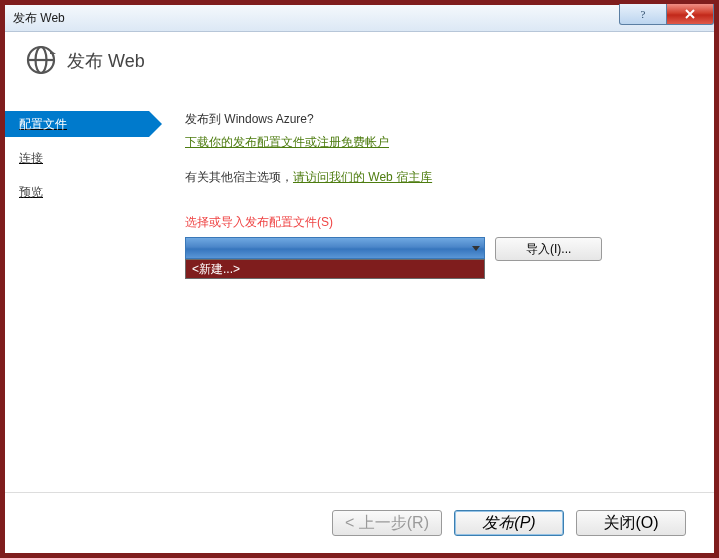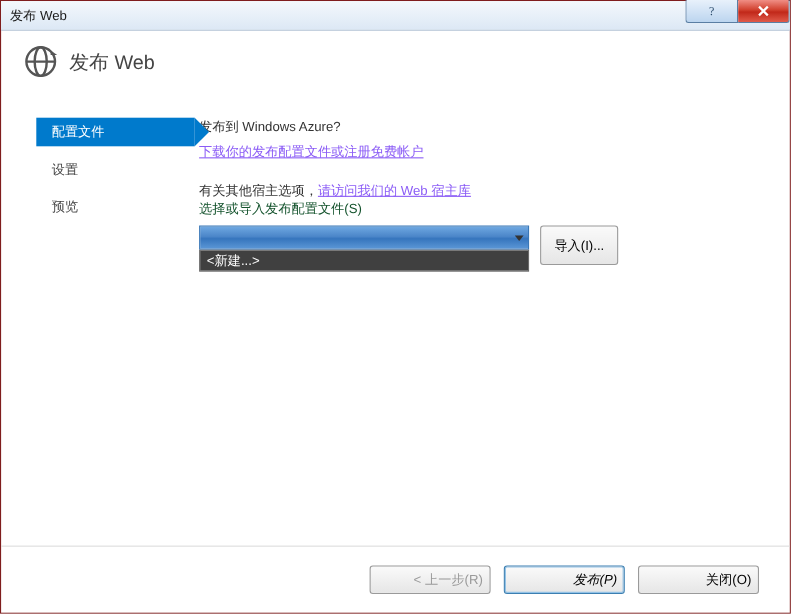--- a/index.html
+++ b/index.html
@@ -1,52 +1,52 @@
 <!DOCTYPE html>
 <html><head>
 <meta charset="utf-8">
 <style>
   html,body{margin:0;padding:0;font-family:"Microsoft YaHei","Segoe UI",Tahoma,sans-serif;font-size:12px;color:#000;background:#ccc;}
-  .window{width:719px;height:558px;background:#fff;position:relative;box-sizing:border-box;border:1px solid #7f1d1d;}
+  .window{width:719px;height:558px;background:#fff;position:relative;box-sizing:border-box;border:5px solid #7f1d1d;}
   
   .titlebar{height:26px;background:linear-gradient(#f4f8fc,#dce8f5);border-bottom:1px solid #b7c6d8;display:flex;align-items:center;justify-content:space-between;padding-left:8px;}
   .titlebar .title{color:#1a1a1a;}
   .titlebar .buttons{display:flex;height:100%;}
   .titlebar .btn{width:46px;height:20px;border:1px solid #5a7ea3;border-top:none;display:flex;align-items:center;justify-content:center;margin-top:-1px;}
   .titlebar .btn.help{background:linear-gradient(#e8f1fb,#bcd5ef);border-radius:0 0 0 3px;}
   .titlebar .btn.close{background:linear-gradient(#f08e85,#d1402e 45%,#c1281a 55%,#e05a4a);border-radius:0 0 3px 0;border-left:none;}
   .titlebar .btn svg{display:block;}
   
   .header{height:58px;display:flex;align-items:center;padding:0 20px;}
   .header .globe{margin-right:10px;}
   .header h1{font-size:18px;font-weight:normal;color:#444;margin:0;}
   
   .body{display:flex;position:absolute;top:84px;bottom:60px;left:0;right:0;}
   
-  .sidebar{width:180px;padding-top:22px;padding-left:32px;box-sizing:border-box;}
+  .sidebar{width:180px;padding-top:22px;box-sizing:border-box;text-decoration:underline;}
   .nav-item{height:26px;line-height:26px;padding-left:14px;color:#444;margin-bottom:8px;cursor:pointer;position:relative;}
   .nav-item.active{background:#007acc;color:#fff;width:130px;}
   .nav-item.active:after{content:"";position:absolute;right:-13px;top:0;border-top:13px solid transparent;border-bottom:13px solid transparent;border-left:13px solid #007acc;}
   
   .main{flex:1;padding-top:22px;padding-right:40px;}
   .main .heading{color:#333;margin-bottom:6px;}
-  .link{color:#8b5cf6;text-decoration:underline;cursor:pointer;text-align:right;}
+  .link{color:#4d7c0f;text-decoration:underline;cursor:pointer;text-align:right;}
   .row1{margin-bottom:18px;}
-  .row2{color:#333;}
-  .row3{margin-bottom:6px;color:#14532d;}
+  .row2{margin-bottom:28px;color:#333;}
+  .row3{margin-bottom:6px;color:#ef4444;}
   .combo-row{display:flex;align-items:flex-start;}
   .combo{width:300px;position:relative;}
   .combo-box{height:22px;border:1px solid #3a78b8;background:linear-gradient(#6fa8e1,#4b86c9 45%,#3675bd 55%,#5a96d6);display:flex;align-items:center;justify-content:flex-end;padding:0 4px;box-sizing:border-box;cursor:pointer;}
   .combo-box .chev{border-top:5px solid #333;border-left:4px solid transparent;border-right:4px solid transparent;}
   .combo-list{position:absolute;top:22px;left:0;right:0;border:1px solid #6a6a6a;background:#fff;}
-  .combo-list .opt{height:18px;line-height:18px;padding:0 6px;background:#404040;color:#fff;cursor:pointer;}
-  .import-btn{margin-left:10px;height:36px;padding:0 12px;border:1px solid #9a9a9a;border-radius:3px;background:linear-gradient(#fafafa,#e6e6e6);cursor:pointer;font-family:inherit;font-size:12px;}
+  .combo-list .opt{height:18px;line-height:18px;padding:0 6px;background:#7f1d1d;color:#fff;cursor:pointer;}
+  .import-btn{margin-left:10px;height:24px;padding:0 30px;border:1px solid #9a9a9a;border-radius:3px;background:linear-gradient(#fafafa,#e6e6e6);cursor:pointer;font-family:inherit;font-size:12px;}
   
   .footer{position:absolute;bottom:0;left:0;right:0;height:60px;border-top:1px solid #ddd;display:flex;align-items:center;justify-content:flex-end;padding-right:28px;gap:12px;}
-  .footer button{height:26px;width:110px;border:1px solid #9a9a9a;border-radius:3px;background:linear-gradient(#fafafa,#e6e6e6);font-family:inherit;font-size:12px;cursor:pointer;text-align:right;}
+  .footer button{height:26px;width:110px;border:1px solid #9a9a9a;border-radius:3px;background:linear-gradient(#fafafa,#e6e6e6);font-family:inherit;font-size:16px;cursor:pointer;}
   .footer button:disabled{color:#9a9a9a;cursor:default;}
   .footer button.default{border:1px solid #3c7fb1;box-shadow:0 0 0 1px #93c2e6 inset;font-style:italic;}
 </style>
 </head>
 <body>
 
 <div class="window">
 
   <div class="titlebar">
     <span class="title">发布 Web</span>
@@ -75,21 +75,21 @@
     </span>
     <h1>发布 Web</h1>
   </div>
 
   <div class="body">
     <div class="sidebar">
       <div class="nav-item active">
         <span>配置文件</span>
       </div>
       <div class="nav-item">
-        <span>设置</span>
+        <span>连接</span>
       </div>
       <div class="nav-item">
         <span>预览</span>
       </div>
     </div>
 
     <div class="main">
       <div class="row1">
         <div class="heading">发布到 Windows Azure?</div>
         <span class="link">下载你的发布配置文件或注册免费帐户</span>

